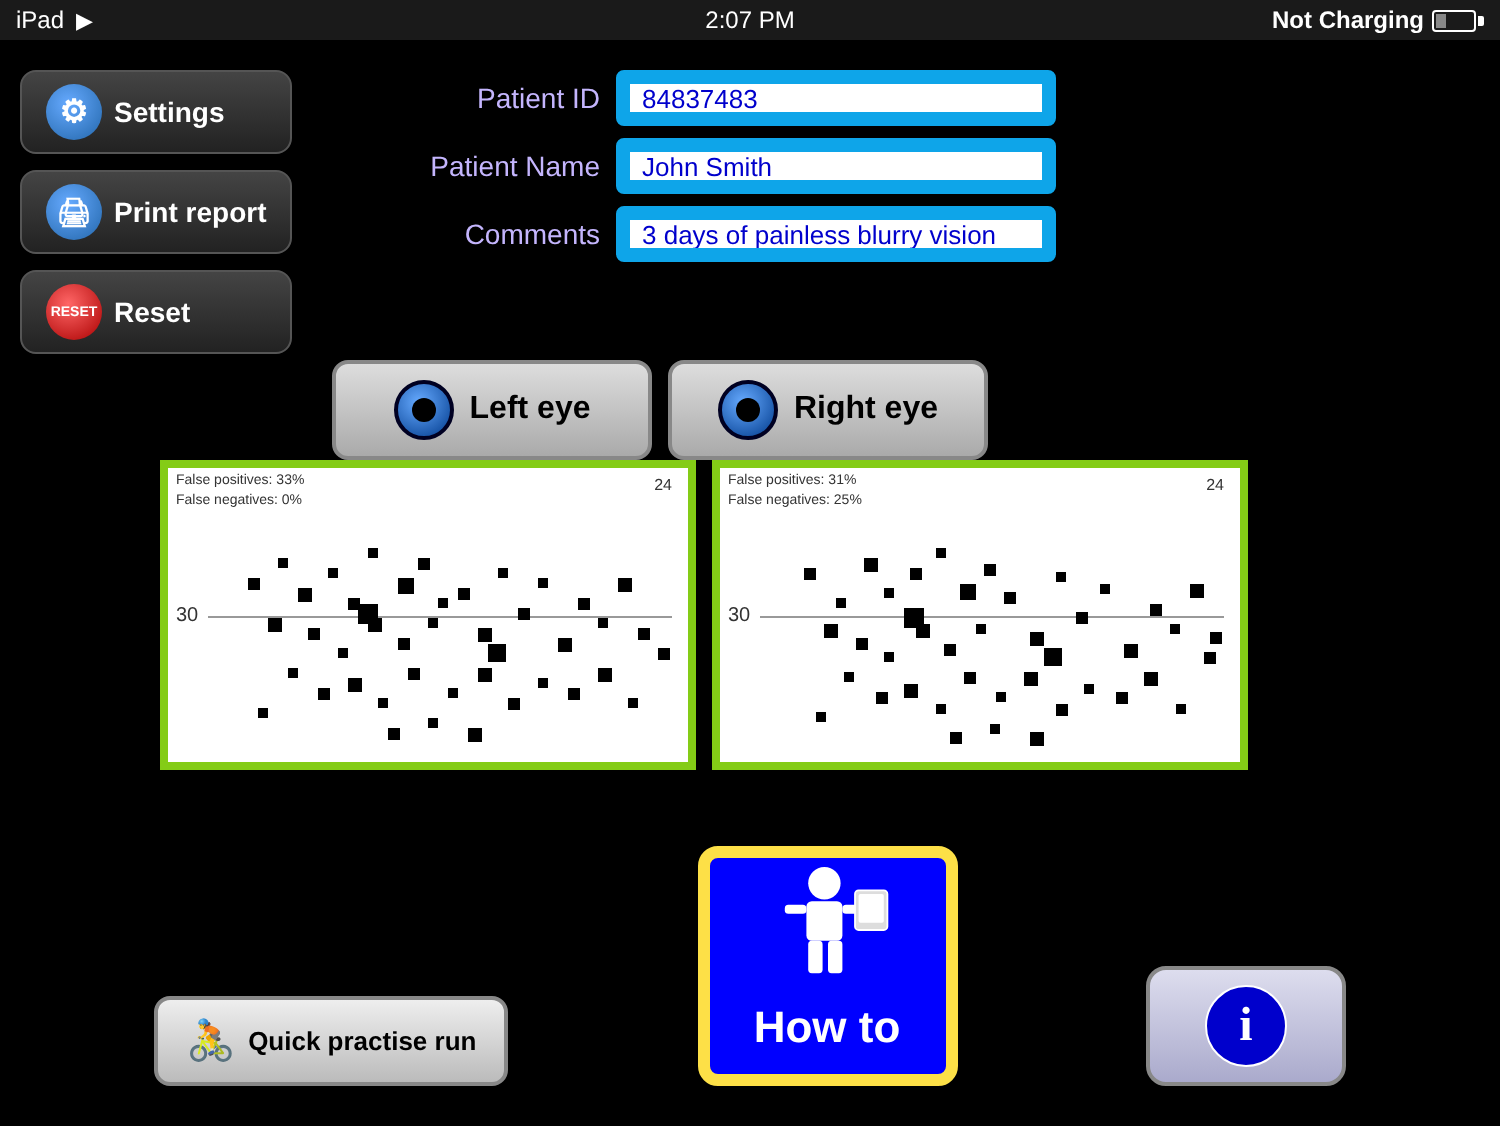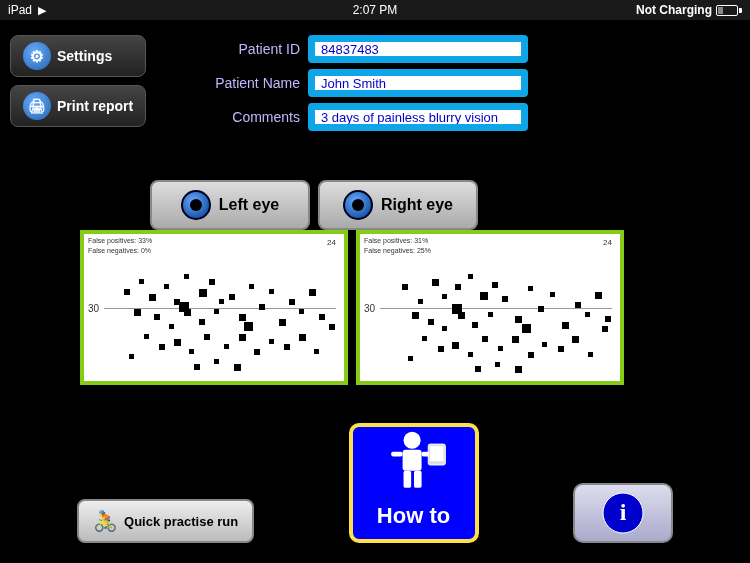--- a/index.html
+++ b/index.html
@@ -125,21 +125,21 @@
       border-radius: 4px;
       padding: 2px 6px;
       font-size: 13px;
       background: #fff;
       color: #00c;
     }
 
     
     #eye-buttons {
       position: absolute;
-      left: 150px;
+      left: 166px;
       top: 160px;
       display: flex;
       gap: 8px;
     }
 
     .eye-btn {
       display: flex;
       align-items: center;
       gap: 8px;
       padding: 8px 20px;
@@ -253,21 +253,21 @@
 
     .bike-icon {
       font-size: 20px;
     }
 
     .how-to-btn {
       width: 130px;
       height: 120px;
       background: #00f;
       border-radius: 10px;
-      border: 4px solid #fde047;
+      border: 6px solid #fde047;
       cursor: pointer;
       display: flex;
       flex-direction: column;
       align-items: center;
       justify-content: flex-end;
       padding-bottom: 10px;
       overflow: hidden;
       position: relative;
     }
 
@@ -353,20 +353,26 @@
 <div id="main">
 
   <div id="sidebar">
     <button class="side-btn">
       <div class="btn-icon-settings">⚙</div>
       <span>Settings</span>
     </button>
     <button class="side-btn">
       <div class="btn-icon-print">🖨</div>
       <span>Print report</span>
+    </button>
+    <button class="side-btn">
+      <div class="btn-icon-reset">
+        <span style="font-size:7px">RESET</span>
+      </div>
+      <span>Reset</span>
     </button>
   </div>
 
   <div id="patient-form">
     <div class="form-row">
       <label class="form-label">Patient ID</label>
       <input class="form-input" type="text" value="84837483" style="">
     </div>
     <div class="form-row">
       <label class="form-label">Patient Name</label>

